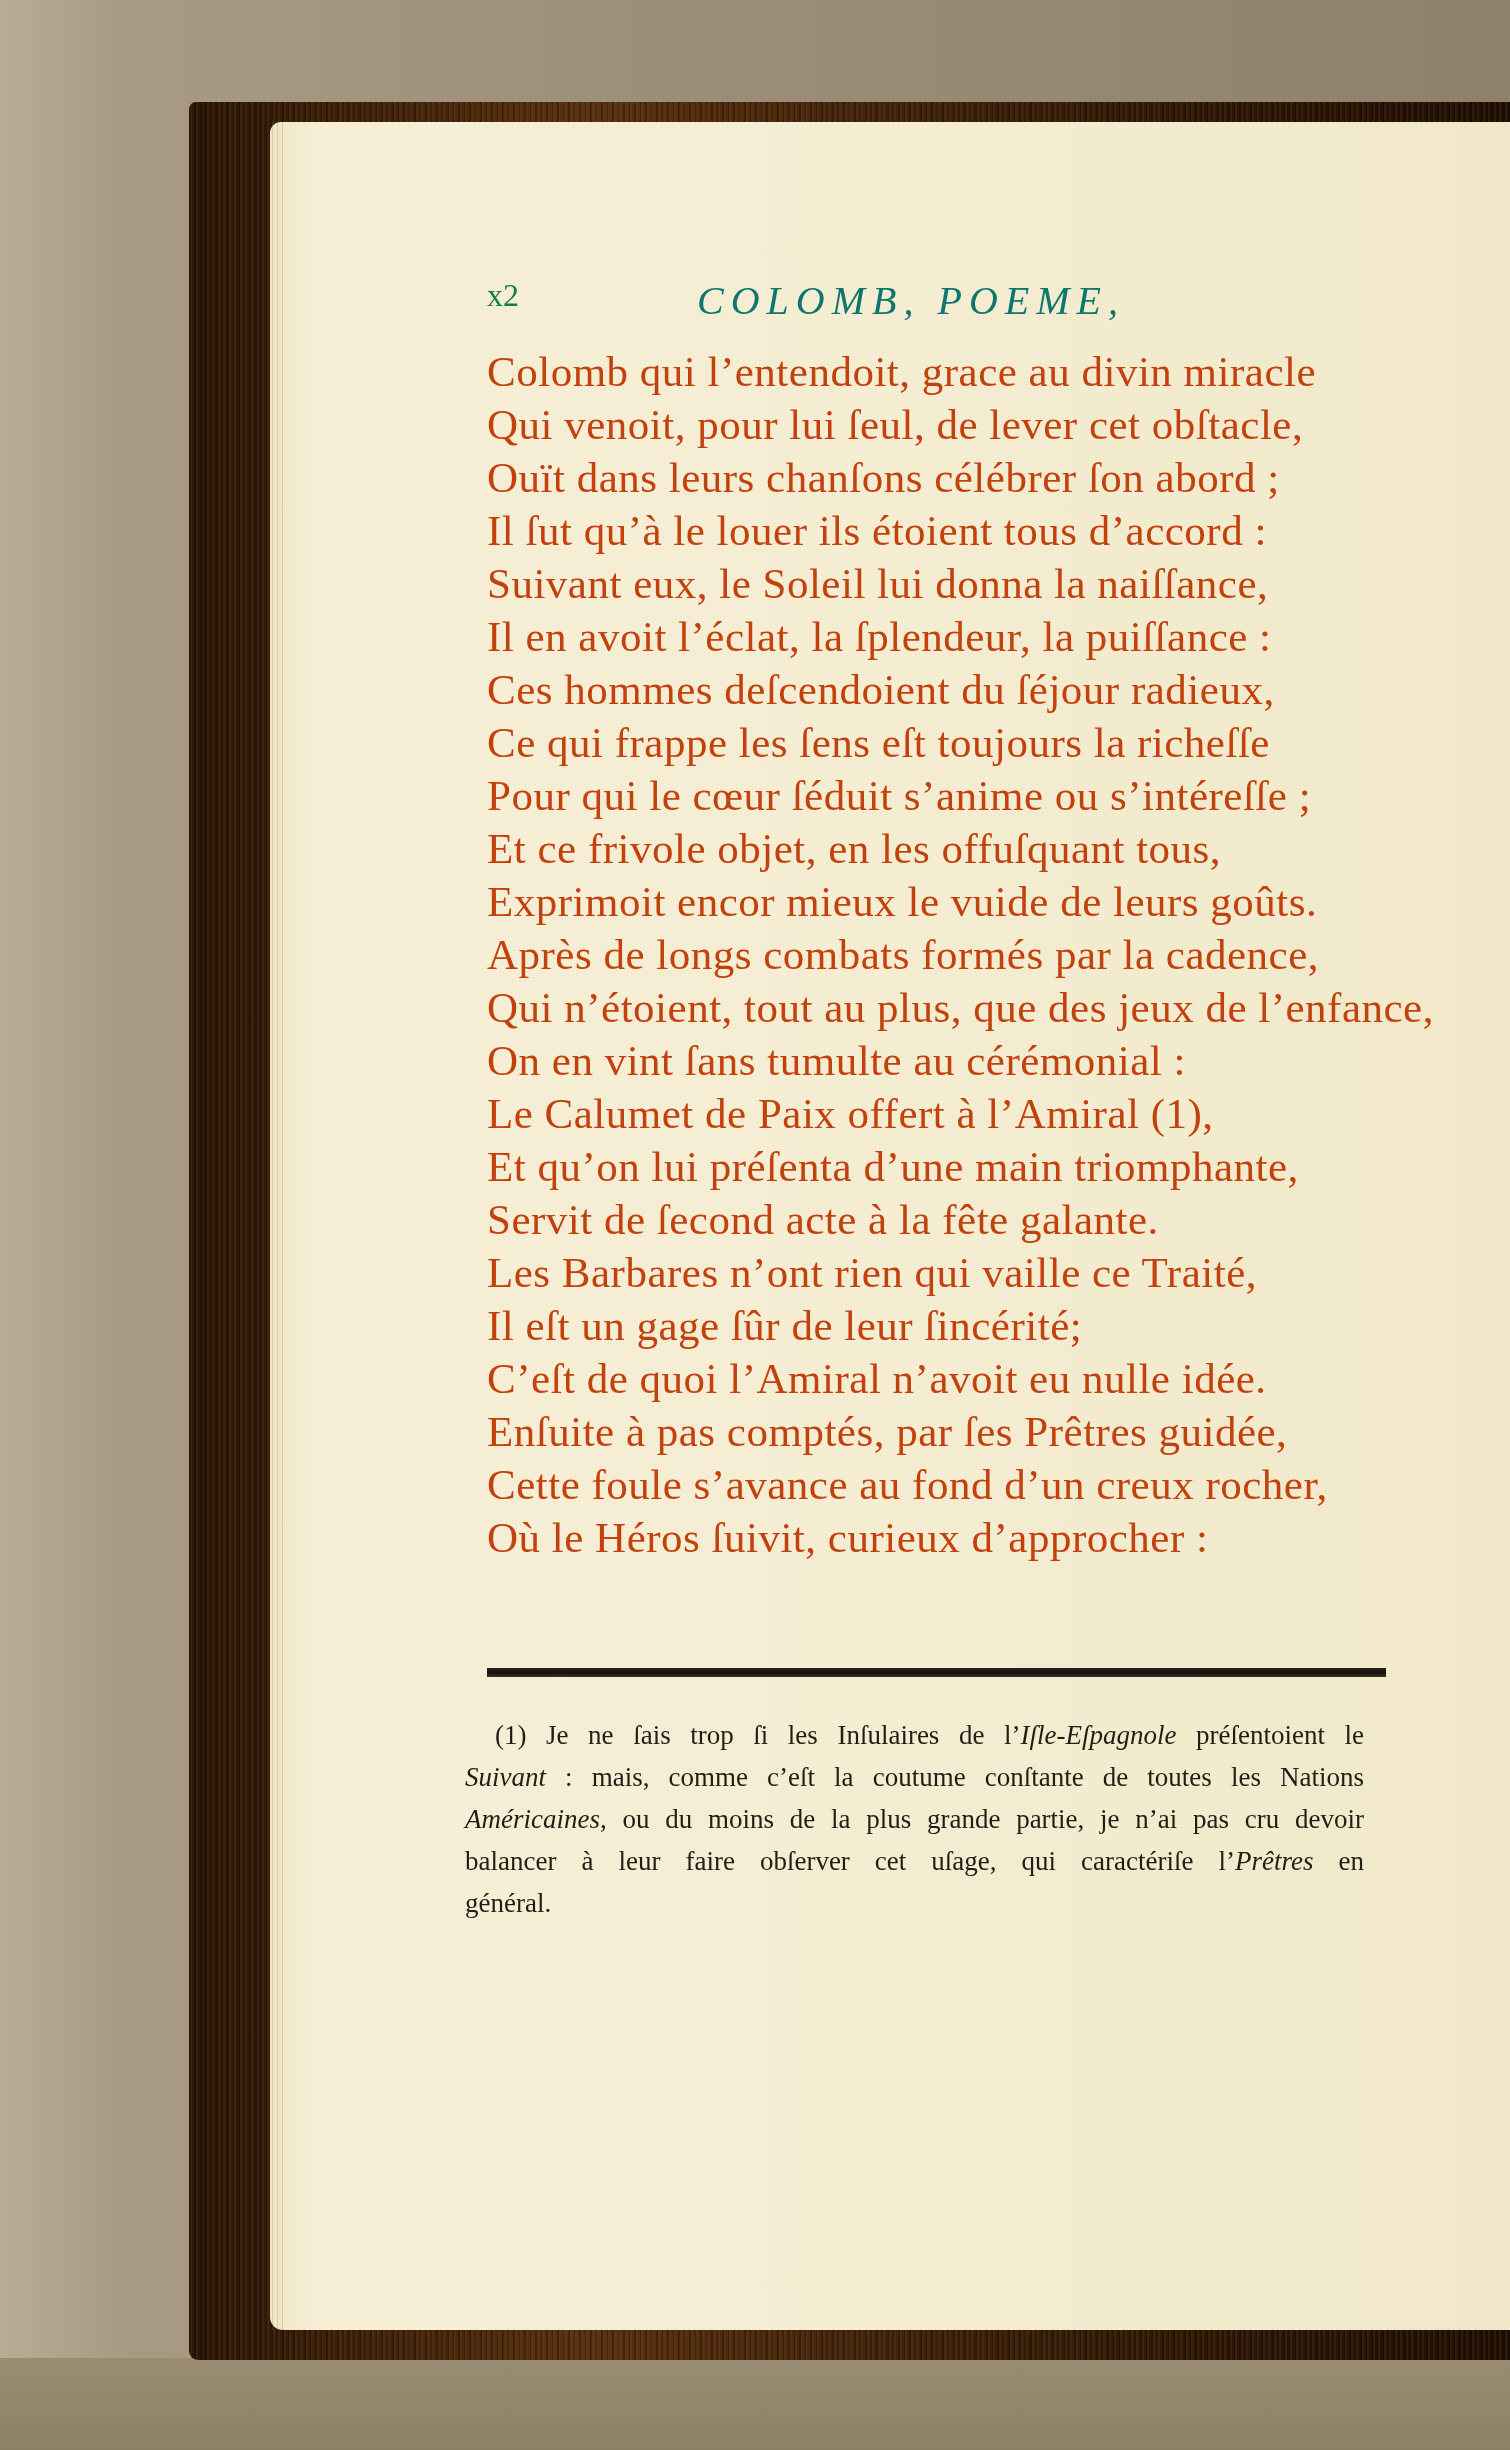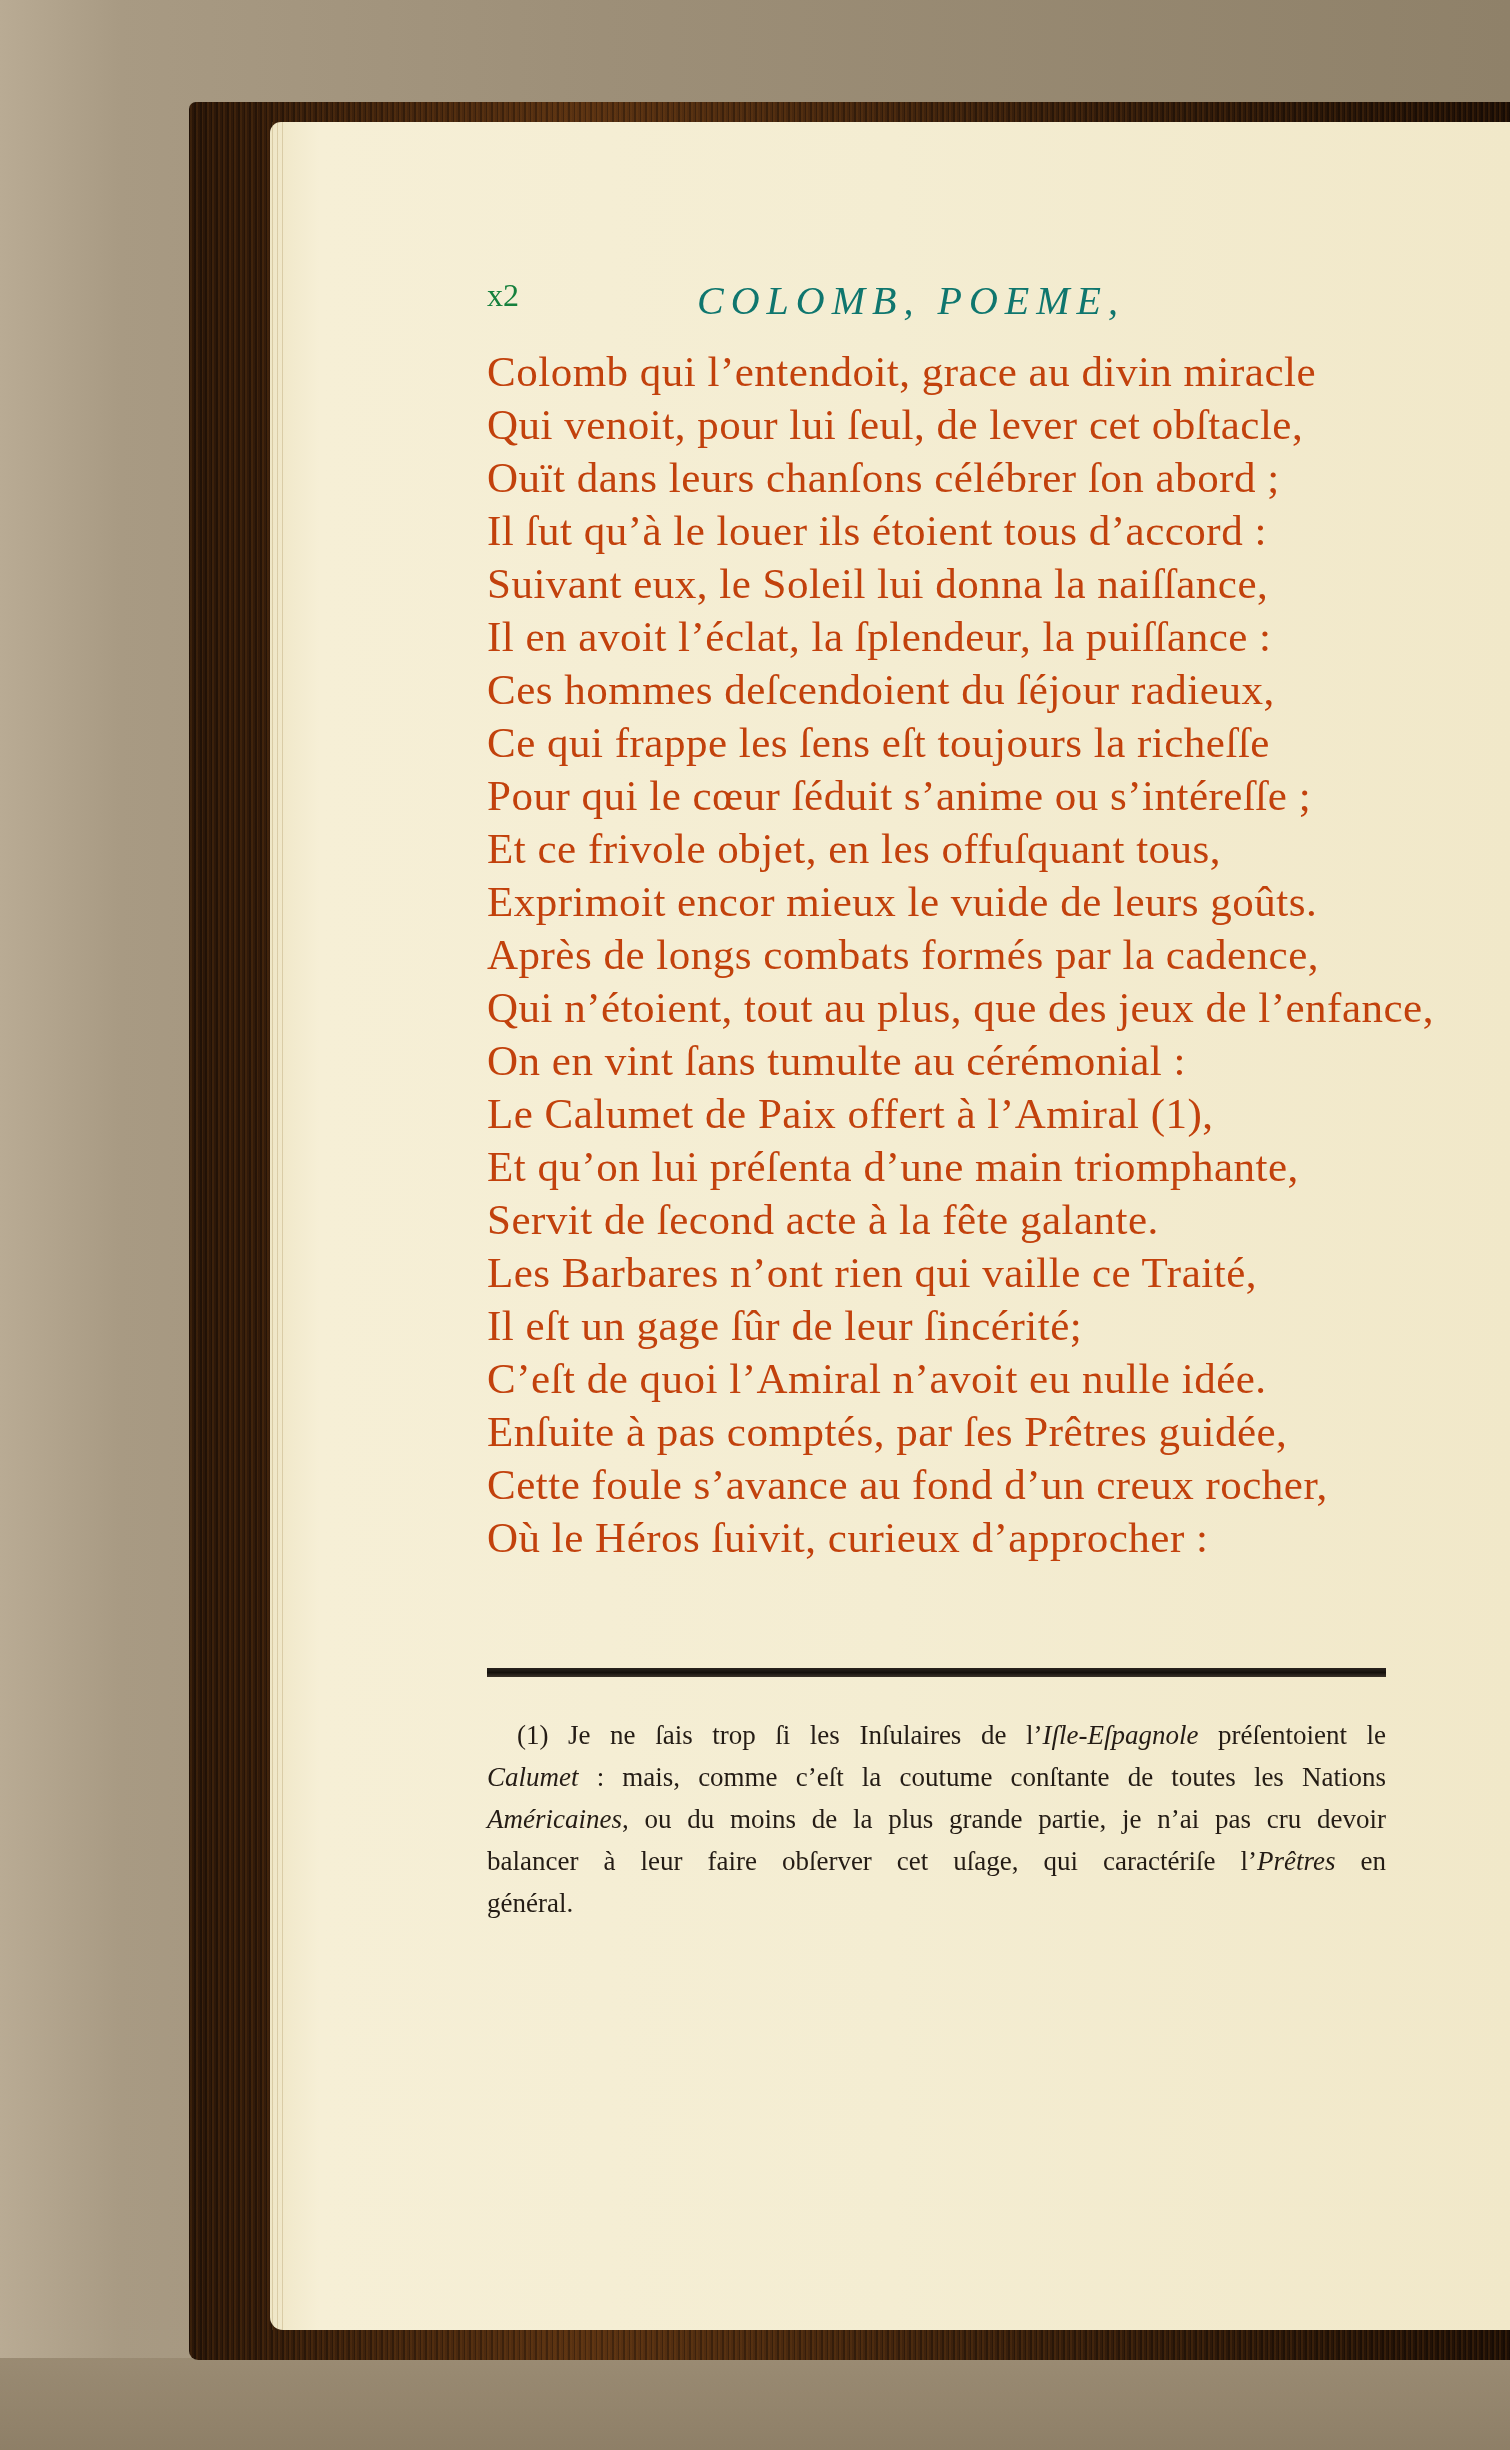--- a/index.html
+++ b/index.html
@@ -43,21 +43,21 @@
   }
   .verse {
     font-size:43px; line-height:53px; color:#c2410c; white-space:nowrap;
     letter-spacing:0.5px; height:53px;
   }
   .rule {
     position:absolute; left:487px; top:1668px; width:899px; height:8.5px;
     background: linear-gradient(180deg,#2a241e,#14100c 50%,#3b332a);
   }
   .footnote {
-    position:absolute; left:487px; top:1714px; width:899px;
+    position:absolute; left:465px; top:1714px; width:899px;
     font-size:27px; line-height:42px; color:#241c15;
   }
   .fn-line { white-space:nowrap; height:42px; }
   .fn-line.first { text-indent:30px; }
   .fn-line.justify { text-align:justify; text-align-last:justify; }
   .it { font-style:italic; }
 </style>
 </head>
 <body>
 
@@ -94,18 +94,18 @@
   <div class="verse">C’eſt de quoi l’Amiral n’avoit eu nulle idée.</div>
   <div class="verse">Enſuite à pas comptés, par ſes Prêtres guidée,</div>
   <div class="verse">Cette foule s’avance au fond d’un creux rocher,</div>
   <div class="verse">Où le Héros ſuivit, curieux d’approcher :</div>
 </div>
 
 <div class="rule"></div>
 
 <div class="footnote">
   <div class="fn-line first justify"><span>(1)</span> <span>Je ne ſais trop ſi les Inſulaires de l’</span><span class="it">Iſle-Eſpagnole</span><span> préſentoient le</span></div>
-  <div class="fn-line justify"><span class="it">Calumet</span><span> : mais, comme c’eſt la coutume conſtante de toutes les Nations</span></div>
+  <div class="fn-line justify"><span class="it">Suivant</span><span> : mais, comme c’eſt la coutume conſtante de toutes les Nations</span></div>
   <div class="fn-line justify"><span class="it">Américaines</span><span>, ou du moins de la plus grande partie, je n’ai pas cru devoir</span></div>
   <div class="fn-line justify"><span>balancer à leur faire obſerver cet uſage, qui caractériſe l’</span><span class="it">Prêtres</span><span> en</span></div>
   <div class="fn-line">général.</div>
 </div>
 
 
 </body></html>

